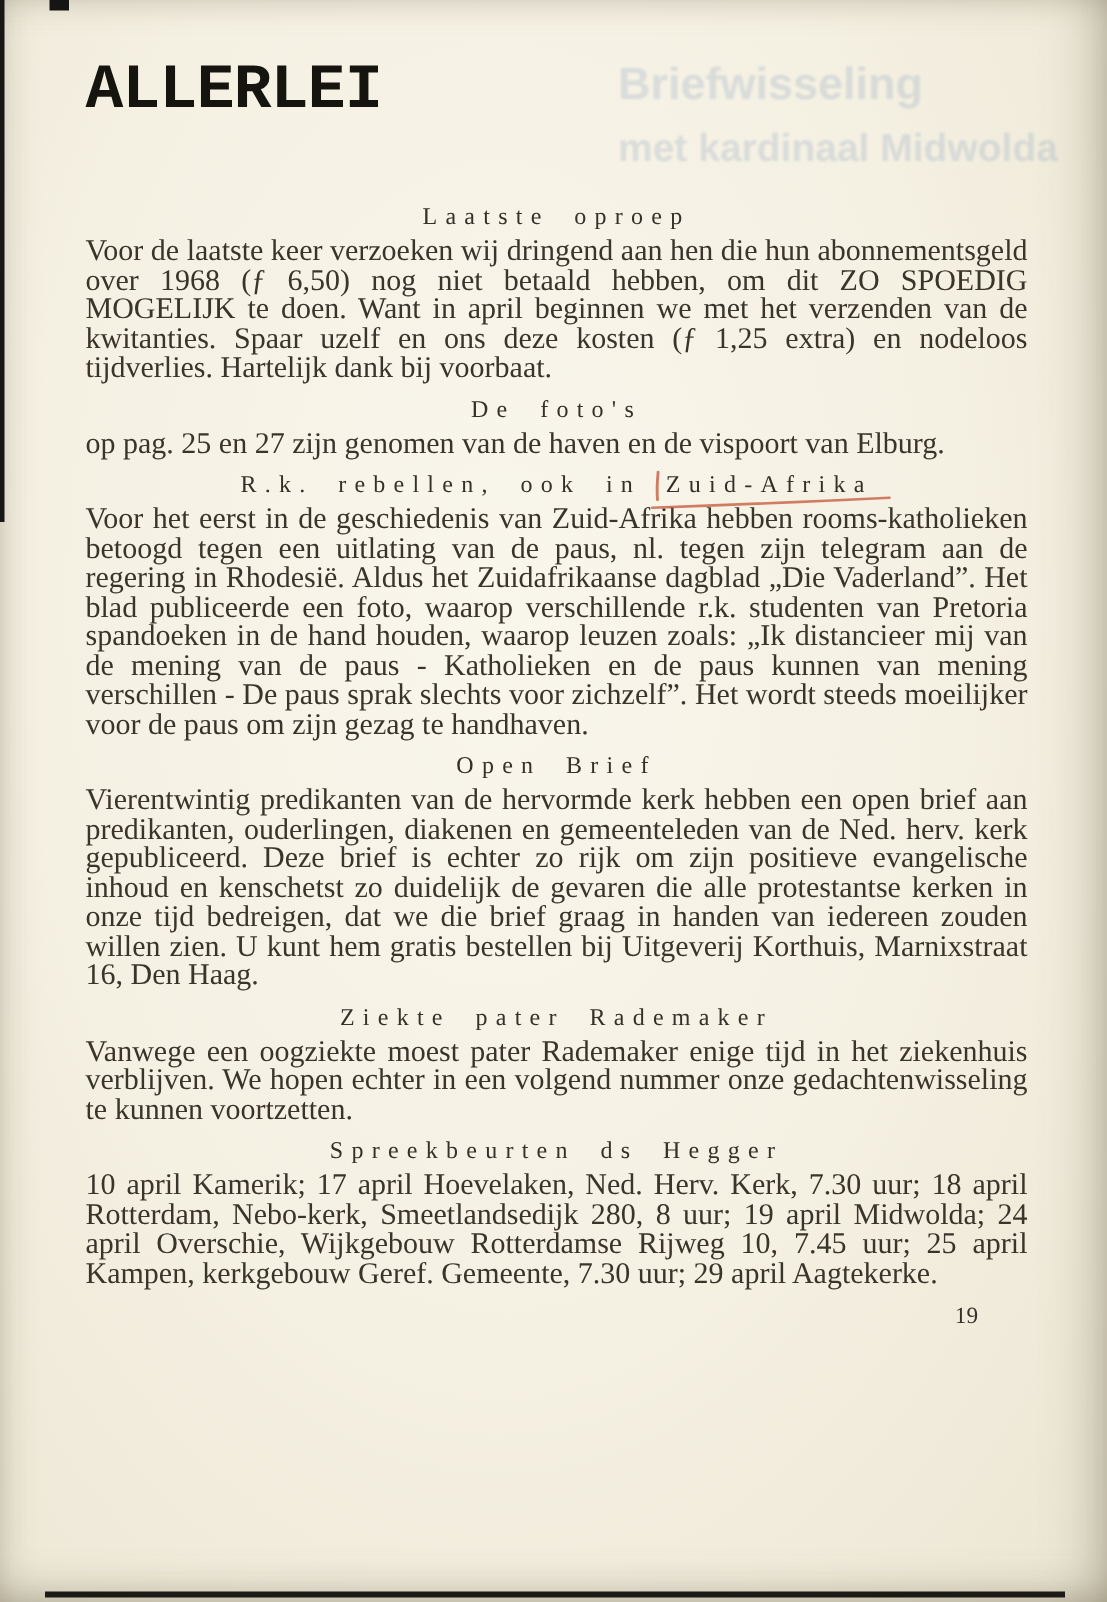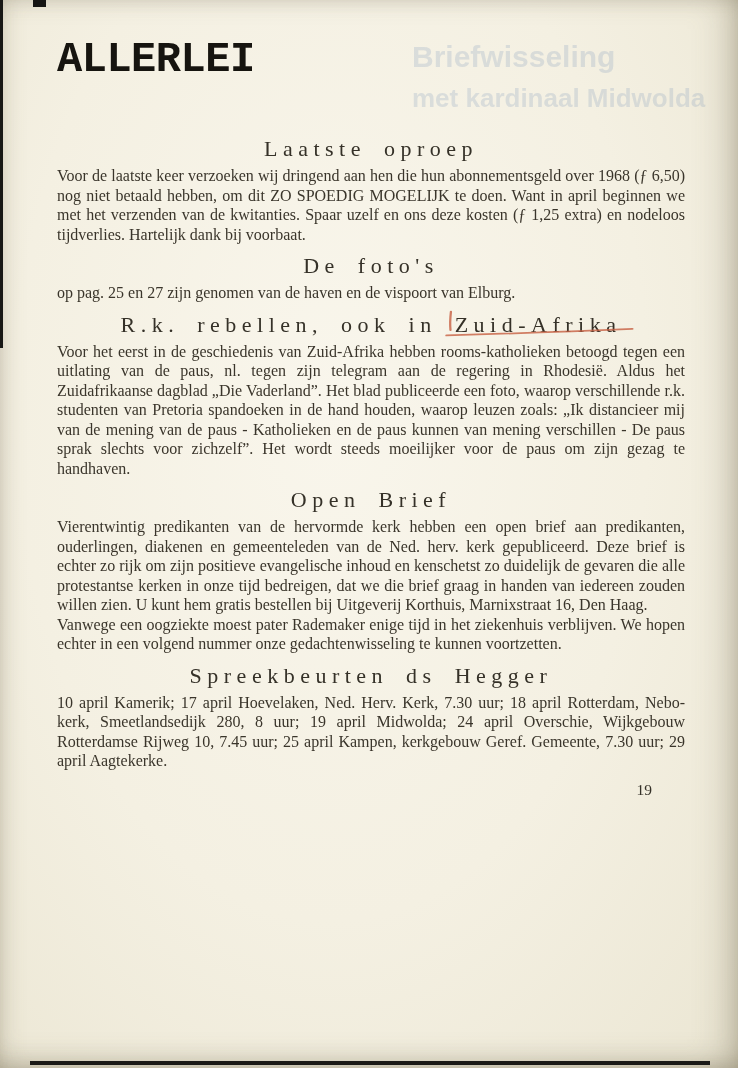--- a/index.html
+++ b/index.html
@@ -40,29 +40,29 @@
   h1.title {
     font-family:Liberation Mono, monospace;
     font-weight:700;
     font-size:42px;
     letter-spacing:-0.5px;
     color:#16140f;
     margin:2px 0 52px 0;
   }
   section h2 {
     font-weight:400;
-    font-size:22px;
+    font-size:16px;
     letter-spacing:5.5px;
     word-spacing:7px;
     text-align:center;
     color:#353128;
     margin:9px 0 4px 0;
   }
   section p {
-    font-size:16px;
+    font-size:20px;
     line-height:19.5px;
     text-align:justify;
     color: var(--ink,#3a352b);
     margin:0;
   }
   .marked { position:relative; white-space:nowrap; }
   .red-mark {
     position:absolute; left:-12px; top:-3px;
     width:calc(100% + 26px); height:30px;
     overflow:visible;
@@ -123,20 +123,21 @@
       <p>Voor het eerst in de geschiedenis van Zuid-Afrika hebben rooms-katholieken betoogd tegen een uitlating van de paus, nl. tegen zijn telegram aan de regering in Rhodesië. Aldus het Zuidafrikaanse dagblad „Die Vaderland”. Het blad publiceerde een foto, waarop verschillende r.k. studenten van Pretoria spandoeken in de hand houden, waarop leuzen zoals: „Ik distancieer mij van de mening van de paus - Katholieken en de paus kunnen van mening verschillen - De paus sprak slechts voor zichzelf”. Het wordt steeds moeilijker voor de paus om zijn gezag te handhaven.</p>
     </section>
 
     <section>
       <h2>Open Brief</h2>
       <p>Vierentwintig predikanten van de hervormde kerk hebben een open brief aan predikanten, ouderlingen, diakenen en gemeenteleden van de Ned. herv. kerk gepubliceerd. Deze brief is echter zo rijk om zijn positieve evangelische inhoud en kenschetst zo duidelijk de gevaren die alle protestantse kerken in onze tijd bedreigen, dat we die brief graag in handen van iedereen zouden willen zien. U kunt hem gratis bestellen bij Uitgeverij Korthuis, Marnixstraat 16, Den Haag.</p>
     </section>
 
 
     <section>
+      <h2>Ziekte pater Rademaker</h2>
       <p>Vanwege een oogziekte moest pater Rademaker enige tijd in het ziekenhuis verblijven. We hopen echter in een volgend nummer onze gedachtenwisseling te kunnen voortzetten.</p>
     </section>
 
     <section>
       <h2>Spreekbeurten ds Hegger</h2>
       <p>10 april Kamerik; 17 april Hoevelaken, Ned. Herv. Kerk, 7.30 uur; 18 april Rotterdam, Nebo-kerk, Smeetlandsedijk 280, 8 uur; 19 april Midwolda; 24 april Overschie, Wijkgebouw Rotterdamse Rijweg 10, 7.45 uur; 25 april Kampen, kerkgebouw Geref. Gemeente, 7.30 uur; 29 april Aagtekerke.</p>
     </section>
 
   </div>
 

